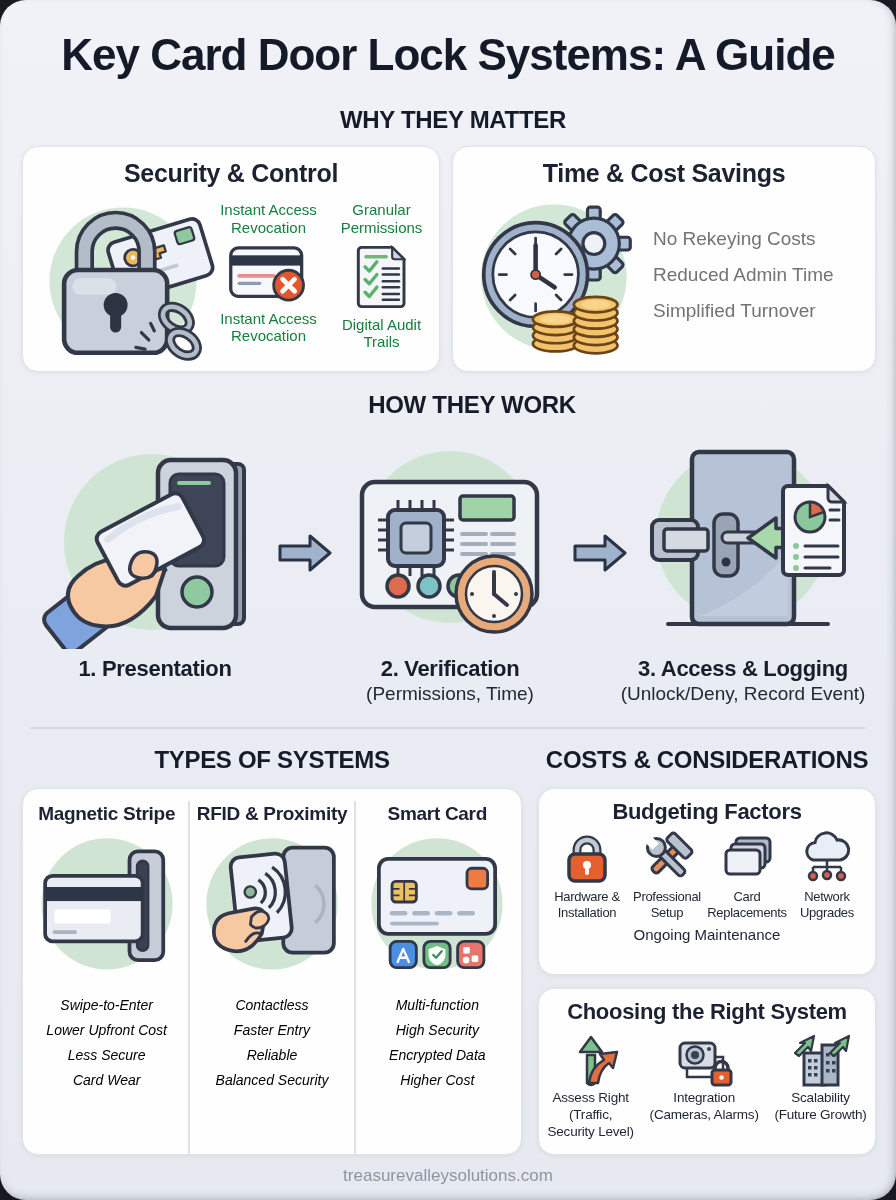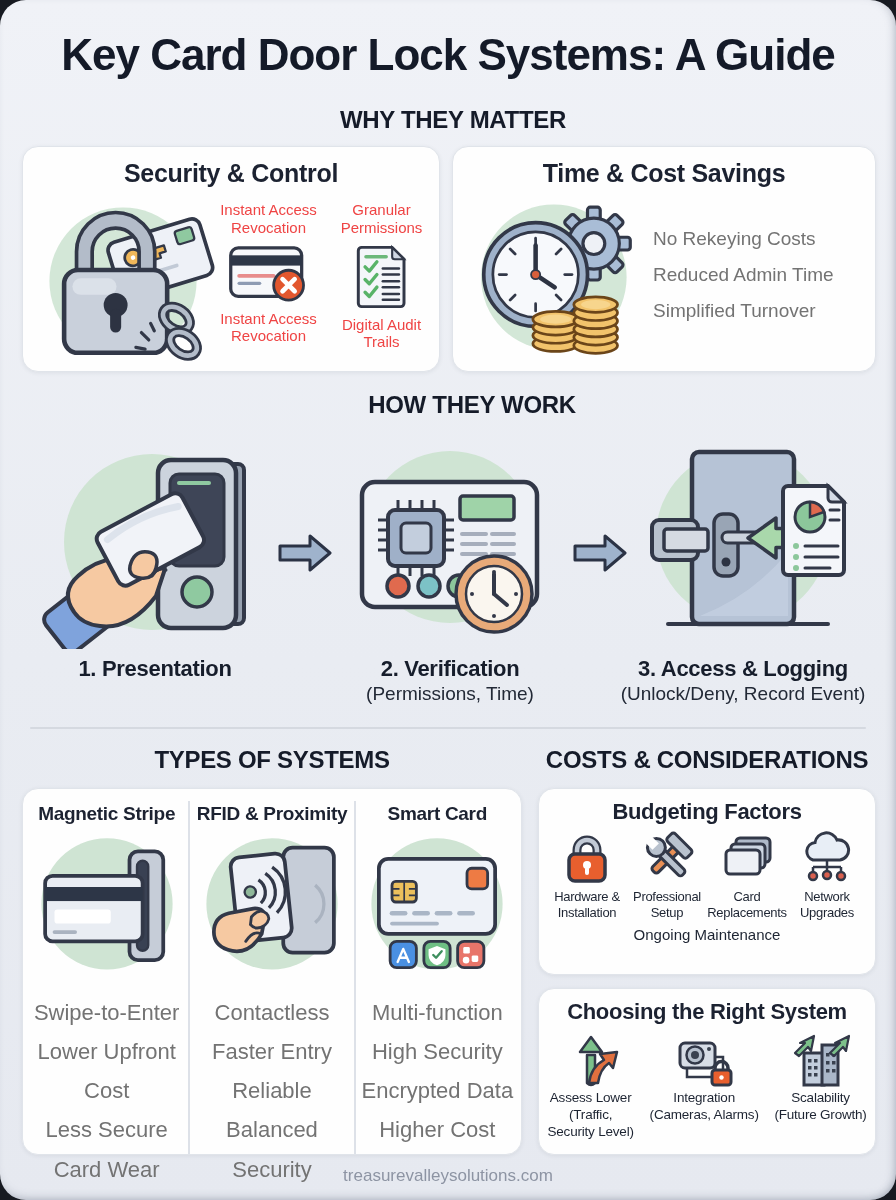--- a/index.html
+++ b/index.html
@@ -19,35 +19,35 @@
   .card{background:#fefefe;border:1px solid #e0e4ea;border-radius:16px;
         box-shadow:0 1px 4px rgba(40,50,70,.08);box-sizing:border-box;}
   .why-row{top:146px;left:22px;width:854px;height:226px;display:flex;gap:12px;align-items:center;}
   .wcard{height:226px;padding-top:10px;}
   .wcard h2{margin:2px 0 2px;text-align:center;font-size:25px;letter-spacing:-.3px;font-weight:700;}
   .security{width:418px;}
   .savings{flex:1;}
   .wbody{display:flex;align-items:center;padding:0 6px 0 8px;}
   .sec-grid{display:flex;gap:10px;margin-left:2px;}
   .sec-col{width:103px;display:flex;flex-direction:column;align-items:center;text-align:center;}
-  .feat-label{font-size:15px;font-weight:400;line-height:1.18;color:#ef4444;}
+  .feat-label{font-size:15px;font-weight:400;line-height:1.18;color:#15803d;}
   .sec-col svg{margin:7px 0 6px;}
   .sav-list{margin-left:10px;font-size:19px;line-height:1.9;color:#737373;white-space:nowrap;}
   .steps svg{position:absolute;}
   .step-label{position:absolute;text-align:center;}
   .step-label b{display:block;font-size:22px;letter-spacing:-.3px;color:#161d2b;}
   .step-label span{display:block;font-size:19px;color:#222936;margin-top:1px;}
   .divider{top:727px;left:30px;right:30px;height:2px;background:#d5d9e0;border-radius:2px;}
   .lh-left{top:746px;left:22px;width:500px;}
   .lh-right{top:746px;left:538px;width:338px;}
   .types-card{top:788px;left:22px;width:500px;height:367px;display:flex;padding:12px 2px 0;}
   .tcol{flex:1;text-align:center;min-width:0;}
   .tcol + .tcol{border-left:2px solid #dde1e8;}
   .tcol h3{margin:2px 0 2px;font-size:19px;font-weight:700;letter-spacing:-.3px;}
-  .tbullets{margin-top:12px;font-size:22px;line-height:1.78;color:#737373;}
+  .tbullets{margin-top:12px;font-size:14px;line-height:1.78;color:#000000;font-style:italic;}
   .rcard{left:538px;width:338px;padding-top:10px;}
   .budget-card{top:788px;height:187px;}
   .choose-card{top:988px;height:167px;}
   .rcard h2{margin:0 0 4px;text-align:center;font-size:22px;font-weight:700;letter-spacing:-.3px;}
   .brow{display:flex;padding:2px 8px 0;}
   .bcell{flex:1;display:flex;flex-direction:column;align-items:center;text-align:center;min-width:0;}
   .bcell .lbl{font-size:13px;letter-spacing:-.3px;line-height:1.22;margin-top:4px;color:#1d2432;}
   .bfoot{text-align:center;font-size:15px;margin-top:5px;color:#1d2432;}
   .crow{display:flex;justify-content:center;gap:8px;padding:4px 6px 0;}
   .ccell{display:flex;flex-direction:column;align-items:center;text-align:center;}
@@ -456,21 +456,21 @@
     <h2>Choosing the Right System</h2>
     <div class="crow">
       <div class="ccell c1">
         <svg width="56" height="54" viewBox="0 0 56 54">
           <g fill="#7cc08a" stroke="#323848" stroke-width="2.5" stroke-linejoin="round">
             <path d="M24 22 h8 v28 q-4 4 -8 0 z"></path>
             <path d="M28 4 l11 15 h-22 z"></path>
           </g>
           <path d="M26 50 q2 -16 15 -23 l-4 -6 17 -2 -4 16 -4 -5 q-9 6 -11 20 z" fill="#e0703f" stroke="#323848" stroke-width="2.5" stroke-linejoin="round"></path>
         </svg>
-        <div class="lbl"><span>Assess Lower</span><br><span>(Traffic, Security Level)</span></div>
+        <div class="lbl"><span>Assess Right</span><br><span>(Traffic, Security Level)</span></div>
       </div>
       <div class="ccell c2">
         <svg width="58" height="54" viewBox="0 0 58 54">
           <path d="M40 24 h8 v12 M12 36 v8 h24" fill="none" stroke="#323848" stroke-width="2.5"></path>
           <rect x="5" y="10" width="35" height="25" rx="5" fill="#d7dde6" stroke="#323848" stroke-width="3"></rect>
           <circle cx="20" cy="22" r="8.5" fill="#b6c0cd" stroke="#323848" stroke-width="2.5"></circle>
           <circle cx="20" cy="22" r="4" fill="#39414f"></circle>
           <circle cx="34" cy="16" r="2" fill="#39414f"></circle>
           <path d="M40 38 v-3 a6.5 6.5 0 0 1 13 0 v3" fill="none" stroke="#323848" stroke-width="3.5"></path>
           <rect x="37" y="37" width="19" height="15" rx="3" fill="#e85f2e" stroke="#323848" stroke-width="3"></rect>

